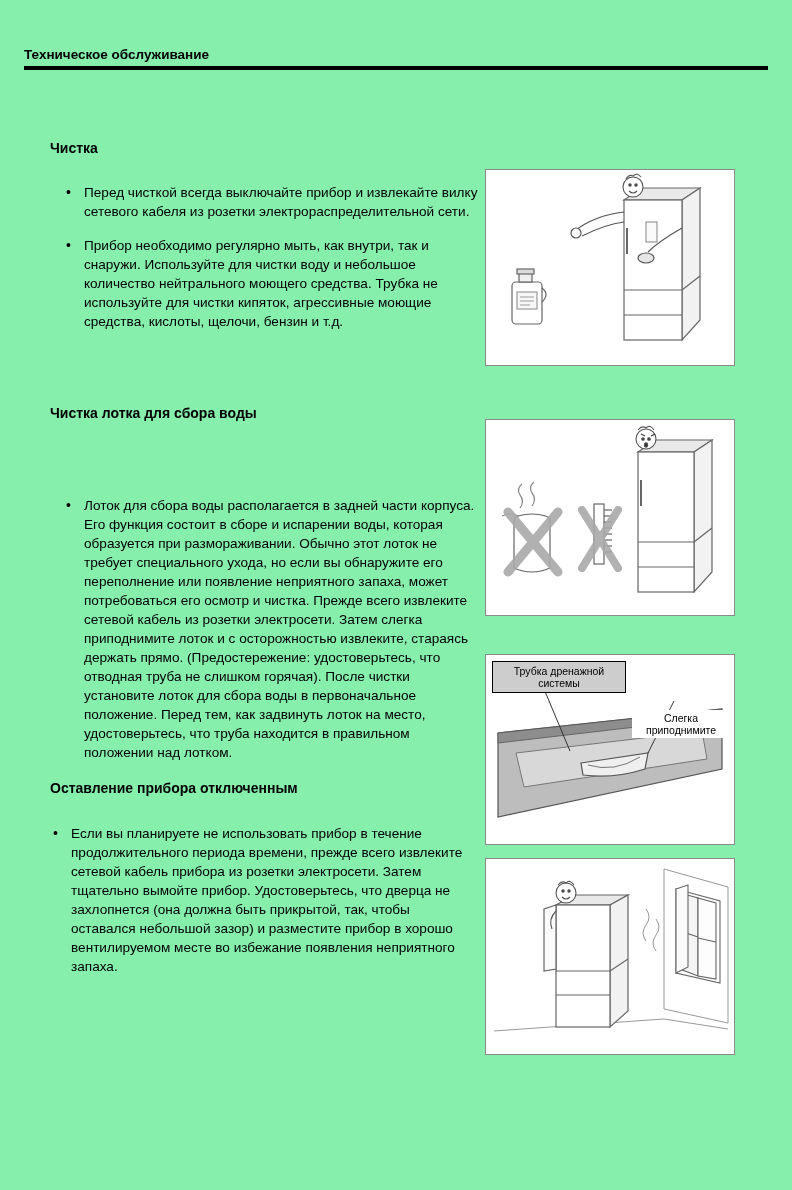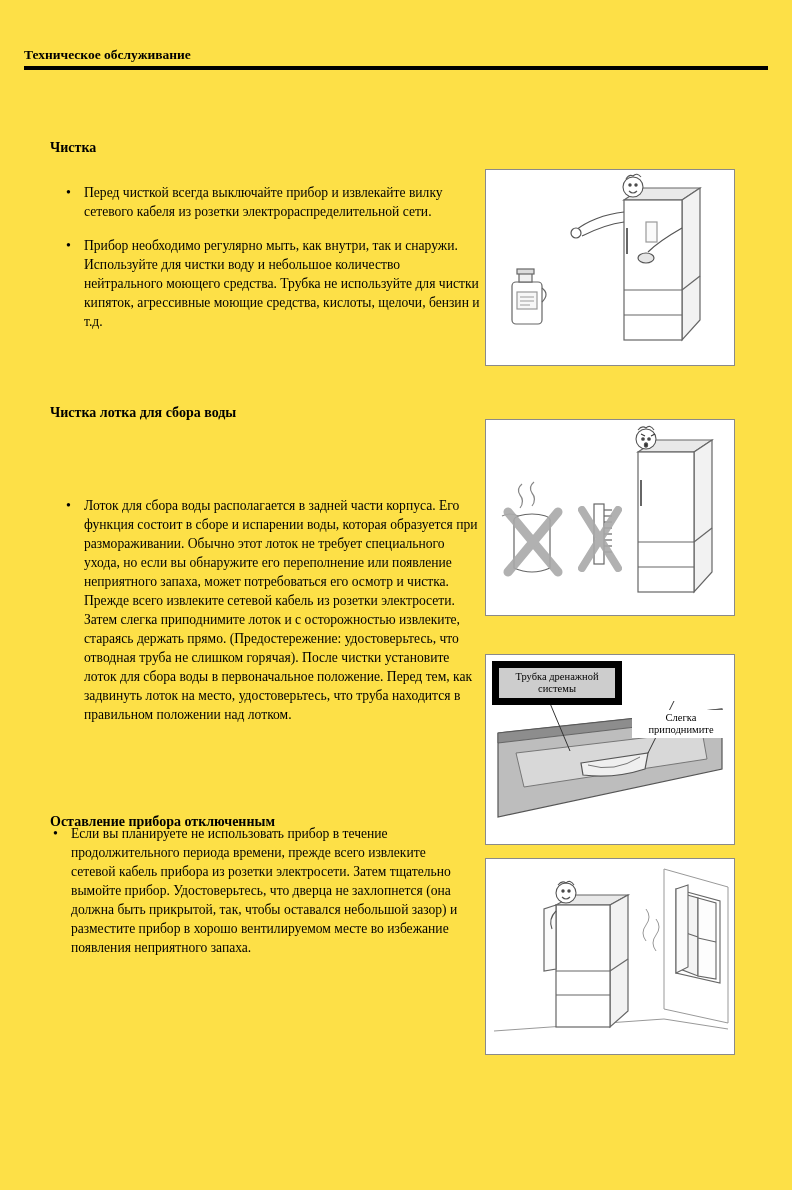--- a/index.html
+++ b/index.html
@@ -1,33 +1,33 @@
 <!DOCTYPE html>
 <html><head>
 <meta charset="utf-8">
 <style>
   html,body{margin:0;padding:0;background:#fff;}
   .page{
-    position:relative;width:792px;height:1190px;background:#fde047;
-    font-family:Liberation Serif, serif;color:#000;overflow:hidden;
+    position:relative;width:792px;height:1190px;background:#86efac;
+    font-family:Liberation Sans, sans-serif;color:#000;overflow:hidden;
   }
   .hdr-title{position:absolute;left:24px;top:47px;font-size:13.5px;font-weight:bold;}
   .hdr-rule{position:absolute;left:24px;top:66px;width:744px;height:4px;background:#000;}
 
   .sec-title{position:absolute;font-size:14px;font-weight:bold;}
   .bullets{position:absolute;width:418px;margin:12px;padding:0;list-style:none;}
   .bullets li{display:flex;margin:0 0 15px 0;}
   .bullets li::before{content:"\2022";width:22px;flex:0 0 22px;font-size:14px;line-height:19px;padding-left:4px;box-sizing:border-box;}
   .btxt{flex:1;font-size:13.6px;line-height:19px;}
 
   .figbox{position:absolute;width:250px;border:1px solid #8a8a8a;background:#fff;box-sizing:border-box;}
   .figbox svg{display:block;}
 
   .callout{position:absolute;font-size:10.5px;line-height:12px;text-align:center;z-index:2;}
-  .callout.boxed{background:#cdcdcd;border:7px solid #000000;padding:3px 0;}
+  .callout.boxed{background:#cdcdcd;border:1px solid #000000;padding:3px 8px;}
   .callout.plain{background:#fff;padding:2px 3px;}
 </style>
 </head>
 <body>
 
 <div class="page">
 
   <div class="hdr-title">Техническое обслуживание</div>
   <div class="hdr-rule"></div>
 
@@ -148,21 +148,21 @@
         <path d="M95,108 L162,98 L159,114 Q128,124 97,120 Z" fill="#efefef" stroke="#555" stroke-width="1.2"></path>
         <path d="M102,110 Q128,118 154,102" fill="none" stroke="#777" stroke-width="1"></path>
       </g>
       <g stroke="#333" stroke-width="1" fill="none">
         <line x1="58" y1="34" x2="84" y2="96"></line>
         <line x1="188" y1="46" x2="162" y2="98"></line>
       </g>
     </svg>
   </div>
 
-  <div class="sec-title" style="left:50px;top:814px;">Оставление прибора отключенным</div>
+  <div class="sec-title" style="left:50px;top:780px;">Оставление прибора отключенным</div>
   <ul class="bullets" style="left:37px;top:812px;">
     <li>
         <span class="btxt">Если вы планируете не использовать прибор в течение продолжительного периода времени, прежде всего извлеките сетевой кабель прибора из розетки электросети. Затем тщательно вымойте прибор. Удостоверьтесь, что дверца не захлопнется (она должна быть прикрытой, так, чтобы оставался небольшой зазор) и разместите прибор в хорошо вентилируемом месте во избежание появления неприятного запаха.</span>
       </li>
   </ul>
 
   <div class="figbox" style="left:485px;top:858px;height:197px;">
     <svg width="248" height="195" viewBox="0 0 248 195">
       <g stroke="#999" fill="none" stroke-width="1">
         <line x1="178" y1="10" x2="178" y2="150"></line>

